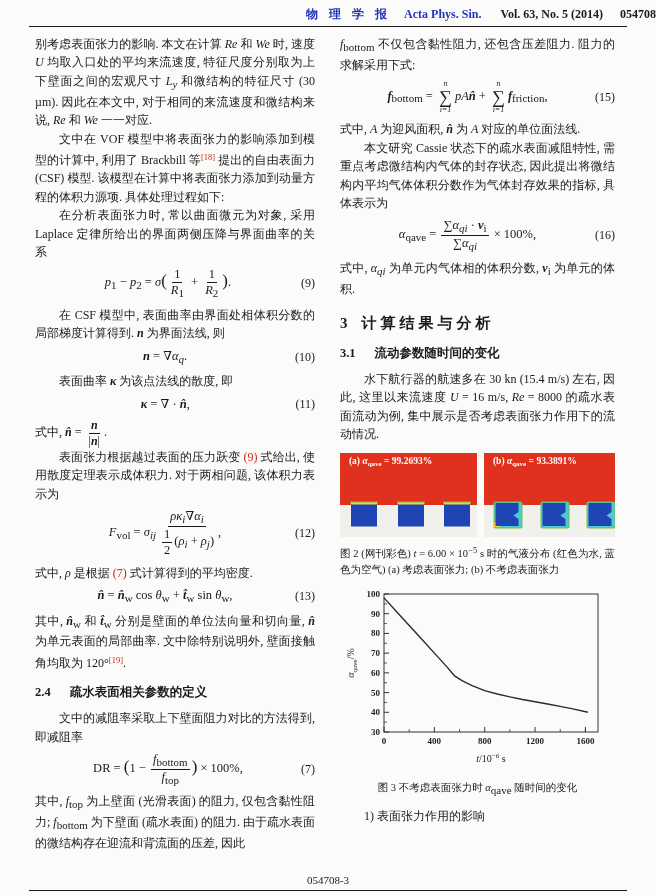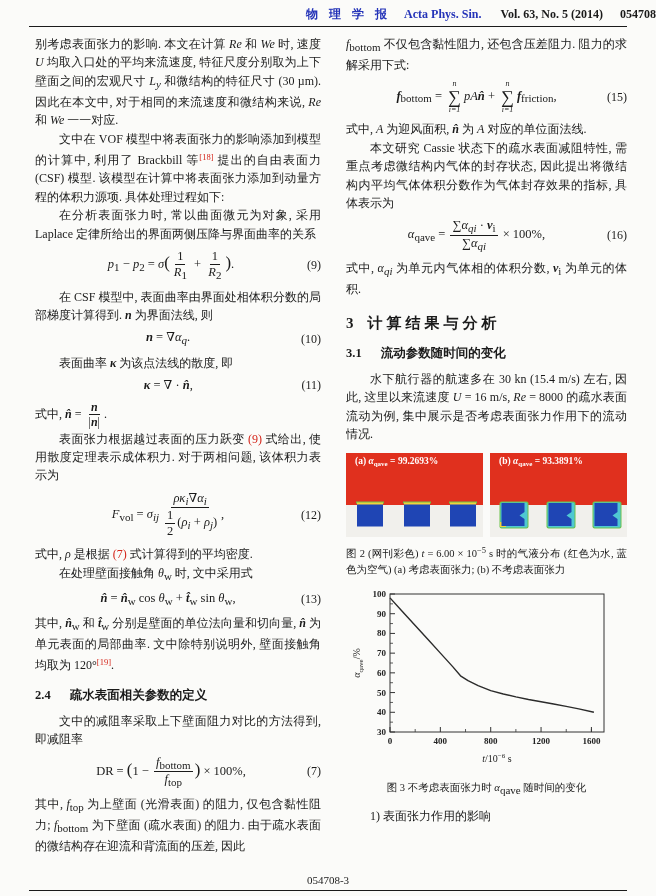--- a/index.html
+++ b/index.html
@@ -18,21 +18,21 @@
     width:656px;height:896px;background:#fbfbf9;color:var(--ink);
     font-family:"Liberation Serif","DejaVu Serif",serif;font-size:12px;
   }
   .page{position:relative;width:656px;height:896px;overflow:hidden;}
   header{padding-top:6px;text-align:right;font-weight:bold;font-size:12px;white-space:nowrap;}
   .hdr-cn{color:var(--header-blue);letter-spacing:4px;}
   .hdr-en{color:var(--header-blue);margin-left:10px;}
   .hdr-vol{margin-left:16px;}
   .hdr-no{margin-left:14px;}
   .rule-top{margin:3px 29px 0;border-top:1.6px solid #1b1b1b;}
-  main{display:flex;gap:25px;padding:8px 29px 0 35px;}
+  main{display:flex;gap:25px;padding:8px 41px 0 35px;}
   .col-left{width:286px;overflow:hidden;}
   .col-right{width:281px;overflow:hidden;}
   p{margin:0;text-align:justify;line-height:18.4px;}
   .ind{text-indent:2em;}
   .i{font-style:italic;}
   .bi{font-weight:bold;font-style:italic;}
   .sub{font-size:11px;vertical-align:-2.5px;}
   .sup{font-size:8.5px;vertical-align:4px;}
   .red{color:var(--link-red);}
   .big{font-size:135%;}
@@ -108,21 +108,20 @@
         <span class="eq-body"><span class="i">F</span><span class="sub">vol</span><span> = </span><span class="i">σ</span><span class="i sub">ij</span><span class="frac">
               <span class="fnum"><span class="i">ρκ</span><span class="i sub">i</span><span>∇</span><span class="i">α</span><span class="i sub">i</span></span>
               <span class="fden"><span class="frac">
                   <span class="fnum"><span>1</span></span>
                   <span class="fden"><span>2</span></span>
                 </span><span>(</span><span class="i">ρ</span><span class="i sub">i</span><span> + </span><span class="i">ρ</span><span class="i sub">j</span><span>)</span></span>
             </span><span>,</span></span>
         <span class="eq-num">(12)</span>
       </div>
       <p><span>式中, </span><span class="i">ρ</span><span> 是根据 </span><span class="red">(7)</span><span> 式计算得到的平均密度.</span></p>
-      <p class="ind"><span>在处理壁面接触角 </span><span class="i">θ</span><span class="sub">w</span><span> 时, 文中采用式</span></p>
       <div class="equation">
         <span class="eq-body"><span class="bi">n̂</span><span> = </span><span class="bi">n̂</span><span class="sub">w</span><span> cos </span><span class="i">θ</span><span class="sub">w</span><span> + </span><span class="bi">t̂</span><span class="sub">w</span><span> sin </span><span class="i">θ</span><span class="sub">w</span><span>,</span></span>
         <span class="eq-num">(13)</span>
       </div>
       <p><span>其中, </span><span class="bi">n̂</span><span class="sub">w</span><span> 和 </span><span class="bi">t̂</span><span class="sub">w</span><span> 分别是壁面的单位法向量和切向量, </span><span class="bi">n̂</span><span> 为单元表面的局部曲率. 文中除特别说明外, 壁面接触角均取为 120°</span><span class="red sup">[19]</span><span>.</span></p>
       <div class="sec-h3">
         <span>2.4</span>
         <span>疏水表面相关参数的定义</span>
       </div>
       <p class="ind"><span>文中的减阻率采取上下壁面阻力对比的方法得到, 即减阻率</span></p>

